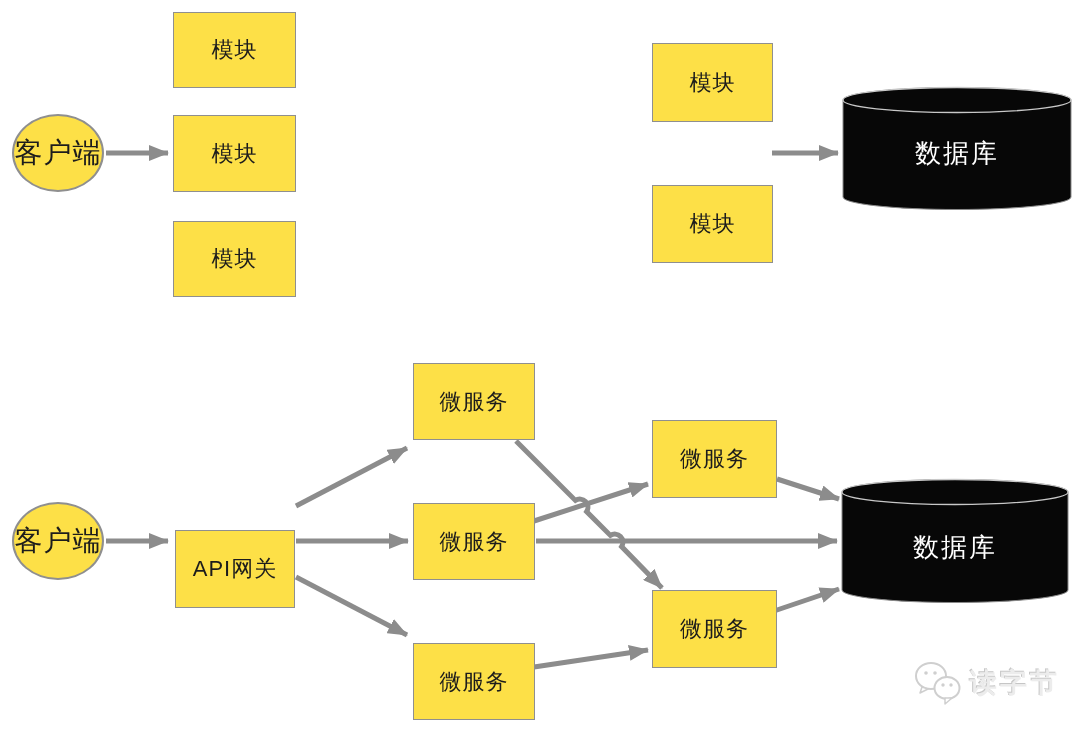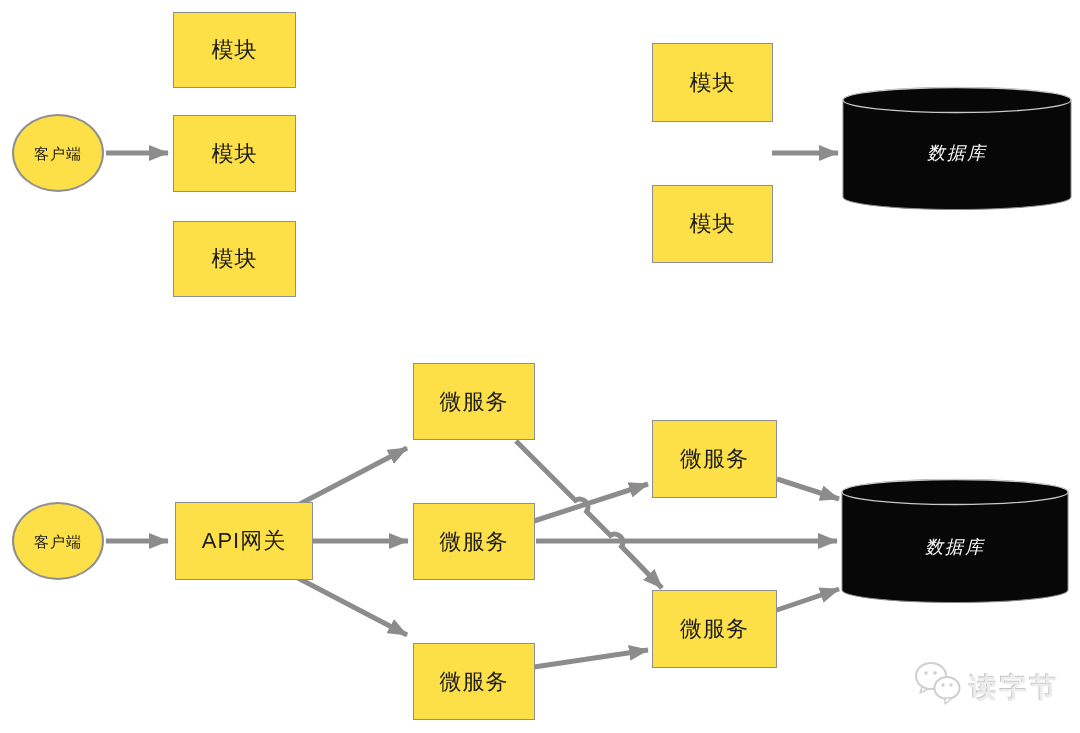--- a/index.html
+++ b/index.html
@@ -17,30 +17,29 @@
     overflow:hidden;
   }
   .layer{position:absolute;left:0;top:0;}
   .node{
     position:absolute;display:flex;align-items:center;justify-content:center;
     background:#fde047;font-size:22px;line-height:1;letter-spacing:1px;
     box-sizing:border-box;
   }
   .rect{border:1px solid var(--border);}
   .bigrect{border:1px solid #9b9b9b;}
-  .ellipse{border:2px solid var(--border);border-radius:50%;font-size:15px;align-items:center;}
+  .ellipse{border:2px solid var(--border);border-radius:50%;font-size:28px;align-items:center;}
   .dblabel{
     position:absolute;display:flex;align-items:center;justify-content:center;
-    background:transparent;color:var(--cyltext);font-size:18px;font-weight:500;
+    background:transparent;color:var(--cyltext);font-size:26px;font-weight:500;
     letter-spacing:2px;
-    font-style:italic;
   }
   .monolith-label{position:absolute;inset:0;display:flex;align-items:center;justify-content:center;}
   .watermark{
-    position:absolute;left:912px;top:660px;display:flex;align-items:flex-end;gap:6px;
+    position:absolute;left:912px;top:660px;display:flex;align-items:center;gap:6px;
     color:var(--wm);
   }
   .wm-text{
     font-size:27px;letter-spacing:3px;font-weight:700;color:#ececec;
     text-shadow:-1px -1px 0 #c6c6c6, 1px 1px 0 #ffffff;
   }
   svg .shaft{stroke:var(--arrow);stroke-width:5;fill:none;}
 </style>
 </head>
 <body>
@@ -100,21 +99,21 @@
   <div class="node rect" style="left:652px;top:185px;width:121px;height:78px">
     <span>模块</span>
   </div>
 
   <div class="dblabel" style="left:843px;top:139px;width:228px;height:28px">数据库</div>
 
   <div class="node ellipse" style="left:12px;top:502px;width:92px;height:78px">
     <span>客户端</span>
   </div>
 
-  <div class="node rect" style="left:175px;top:502px;width:138px;height:78px">
+  <div class="node rect" style="left:175px;top:530px;width:120px;height:78px">
     <span>API网关</span>
   </div>
 
   <div class="node rect" style="left:413px;top:363px;width:122px;height:77px">
     <span>微服务</span>
   </div>
   <div class="node rect" style="left:413px;top:503px;width:122px;height:77px">
     <span>微服务</span>
   </div>
   <div class="node rect" style="left:413px;top:643px;width:122px;height:77px">

